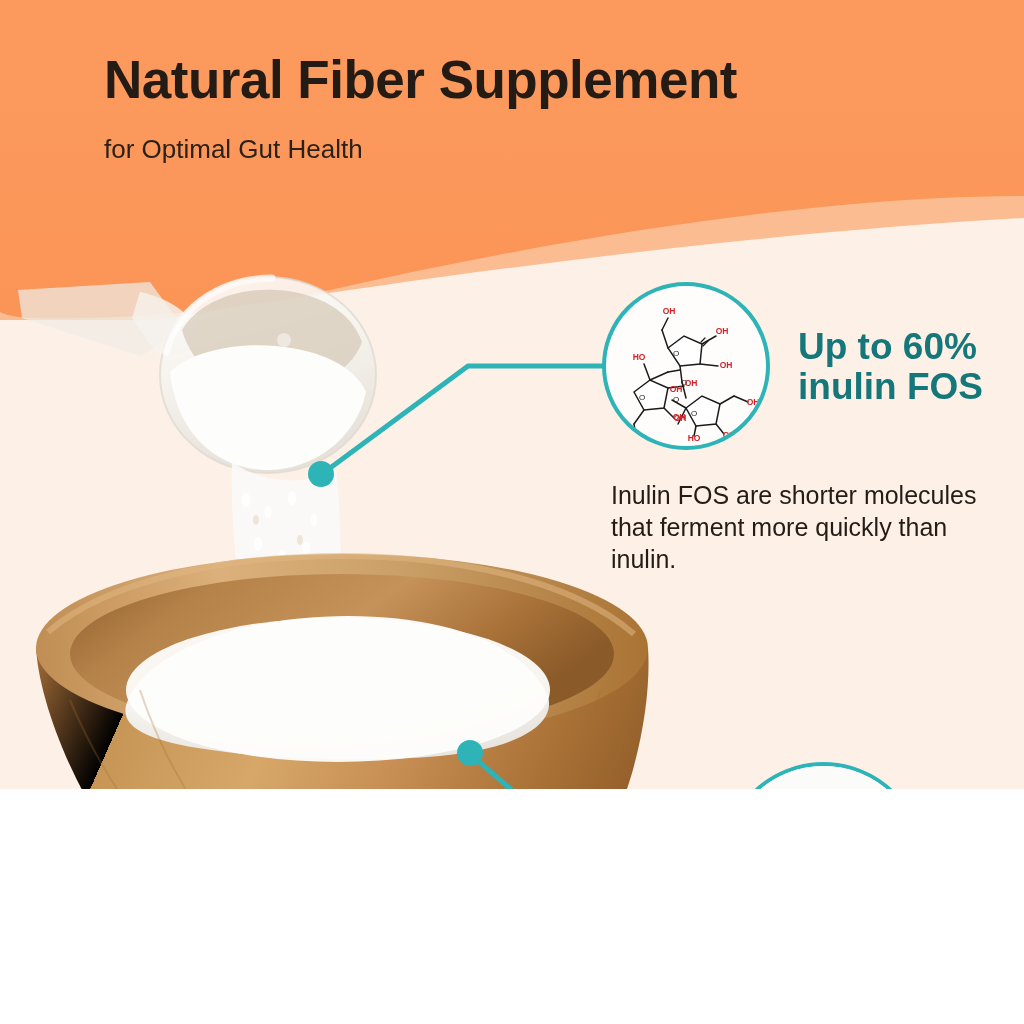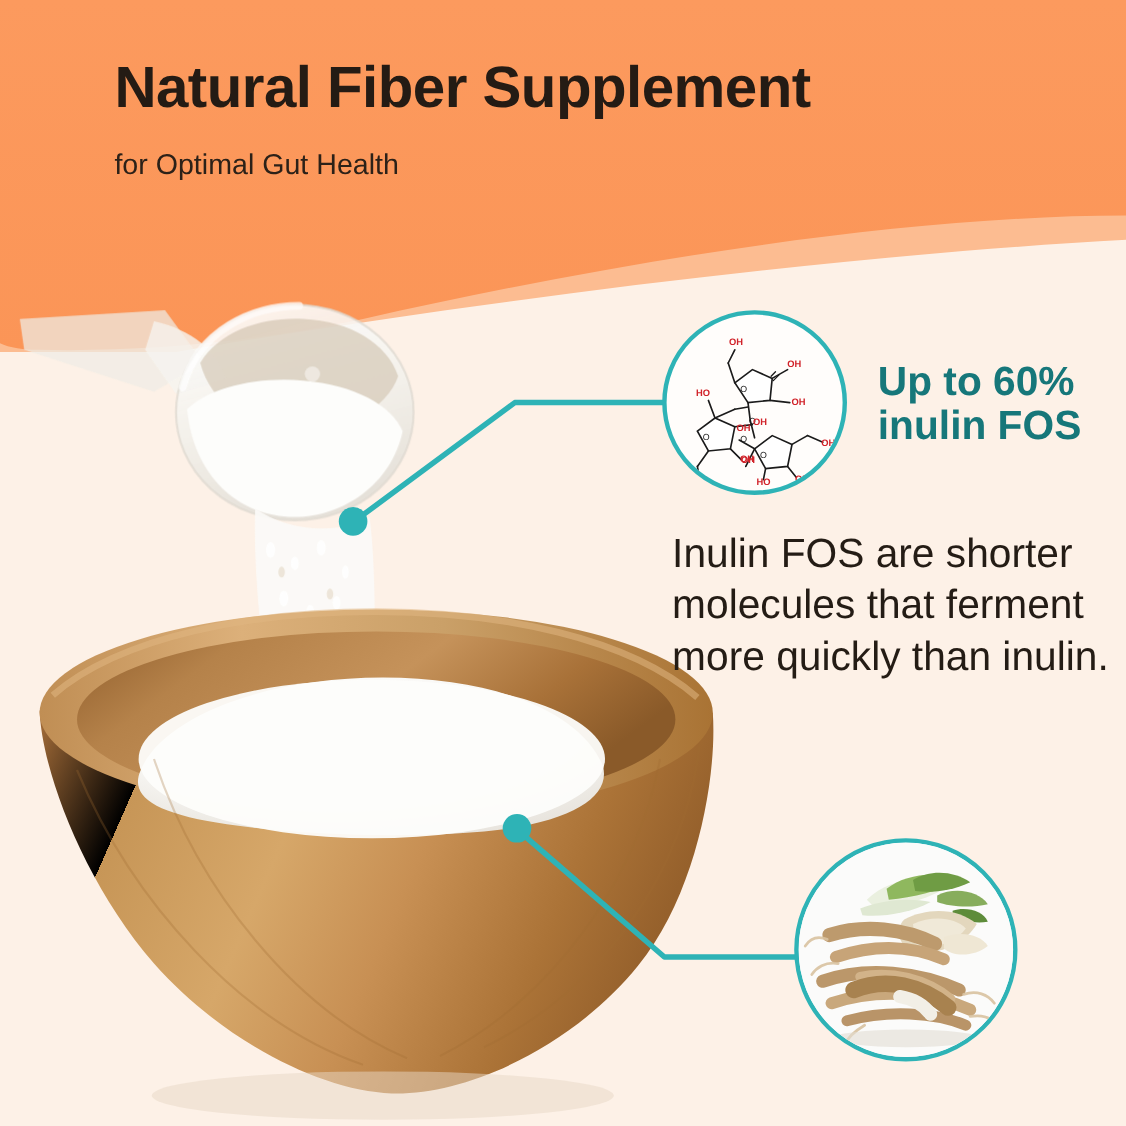--- a/index.html
+++ b/index.html
@@ -3,21 +3,21 @@
 <meta charset="utf-8">
 <style>
   html, body {
     margin: 0;
     padding: 0;
     background: #ffffff;
   }
   #canvas {
     position: relative;
     width: 1024px;
-    height: 1024px;
+    height: 789px;
     overflow: hidden;
     background: #fdf1e7;
     font-family: "Liberation Sans", sans-serif;
   }
 
   
   .header-band {
     position: absolute;
     left: 0; top: 0;
     width: 1024px;
@@ -74,21 +74,21 @@
     top: 709px;
     font-size: 32px;
     width: 360px;
     white-space: nowrap;
   }
   .callout-body {
     position: absolute;
     left: 611px;
     top: 480px;
     width: 400px;
-    font-size: 37px;
+    font-size: 25px;
     line-height: 1.27;
     color: #241c15;
     z-index: 6;
   }
 
   
   .circle-frame {
     position: absolute;
     border-radius: 50%;
     box-sizing: border-box;

